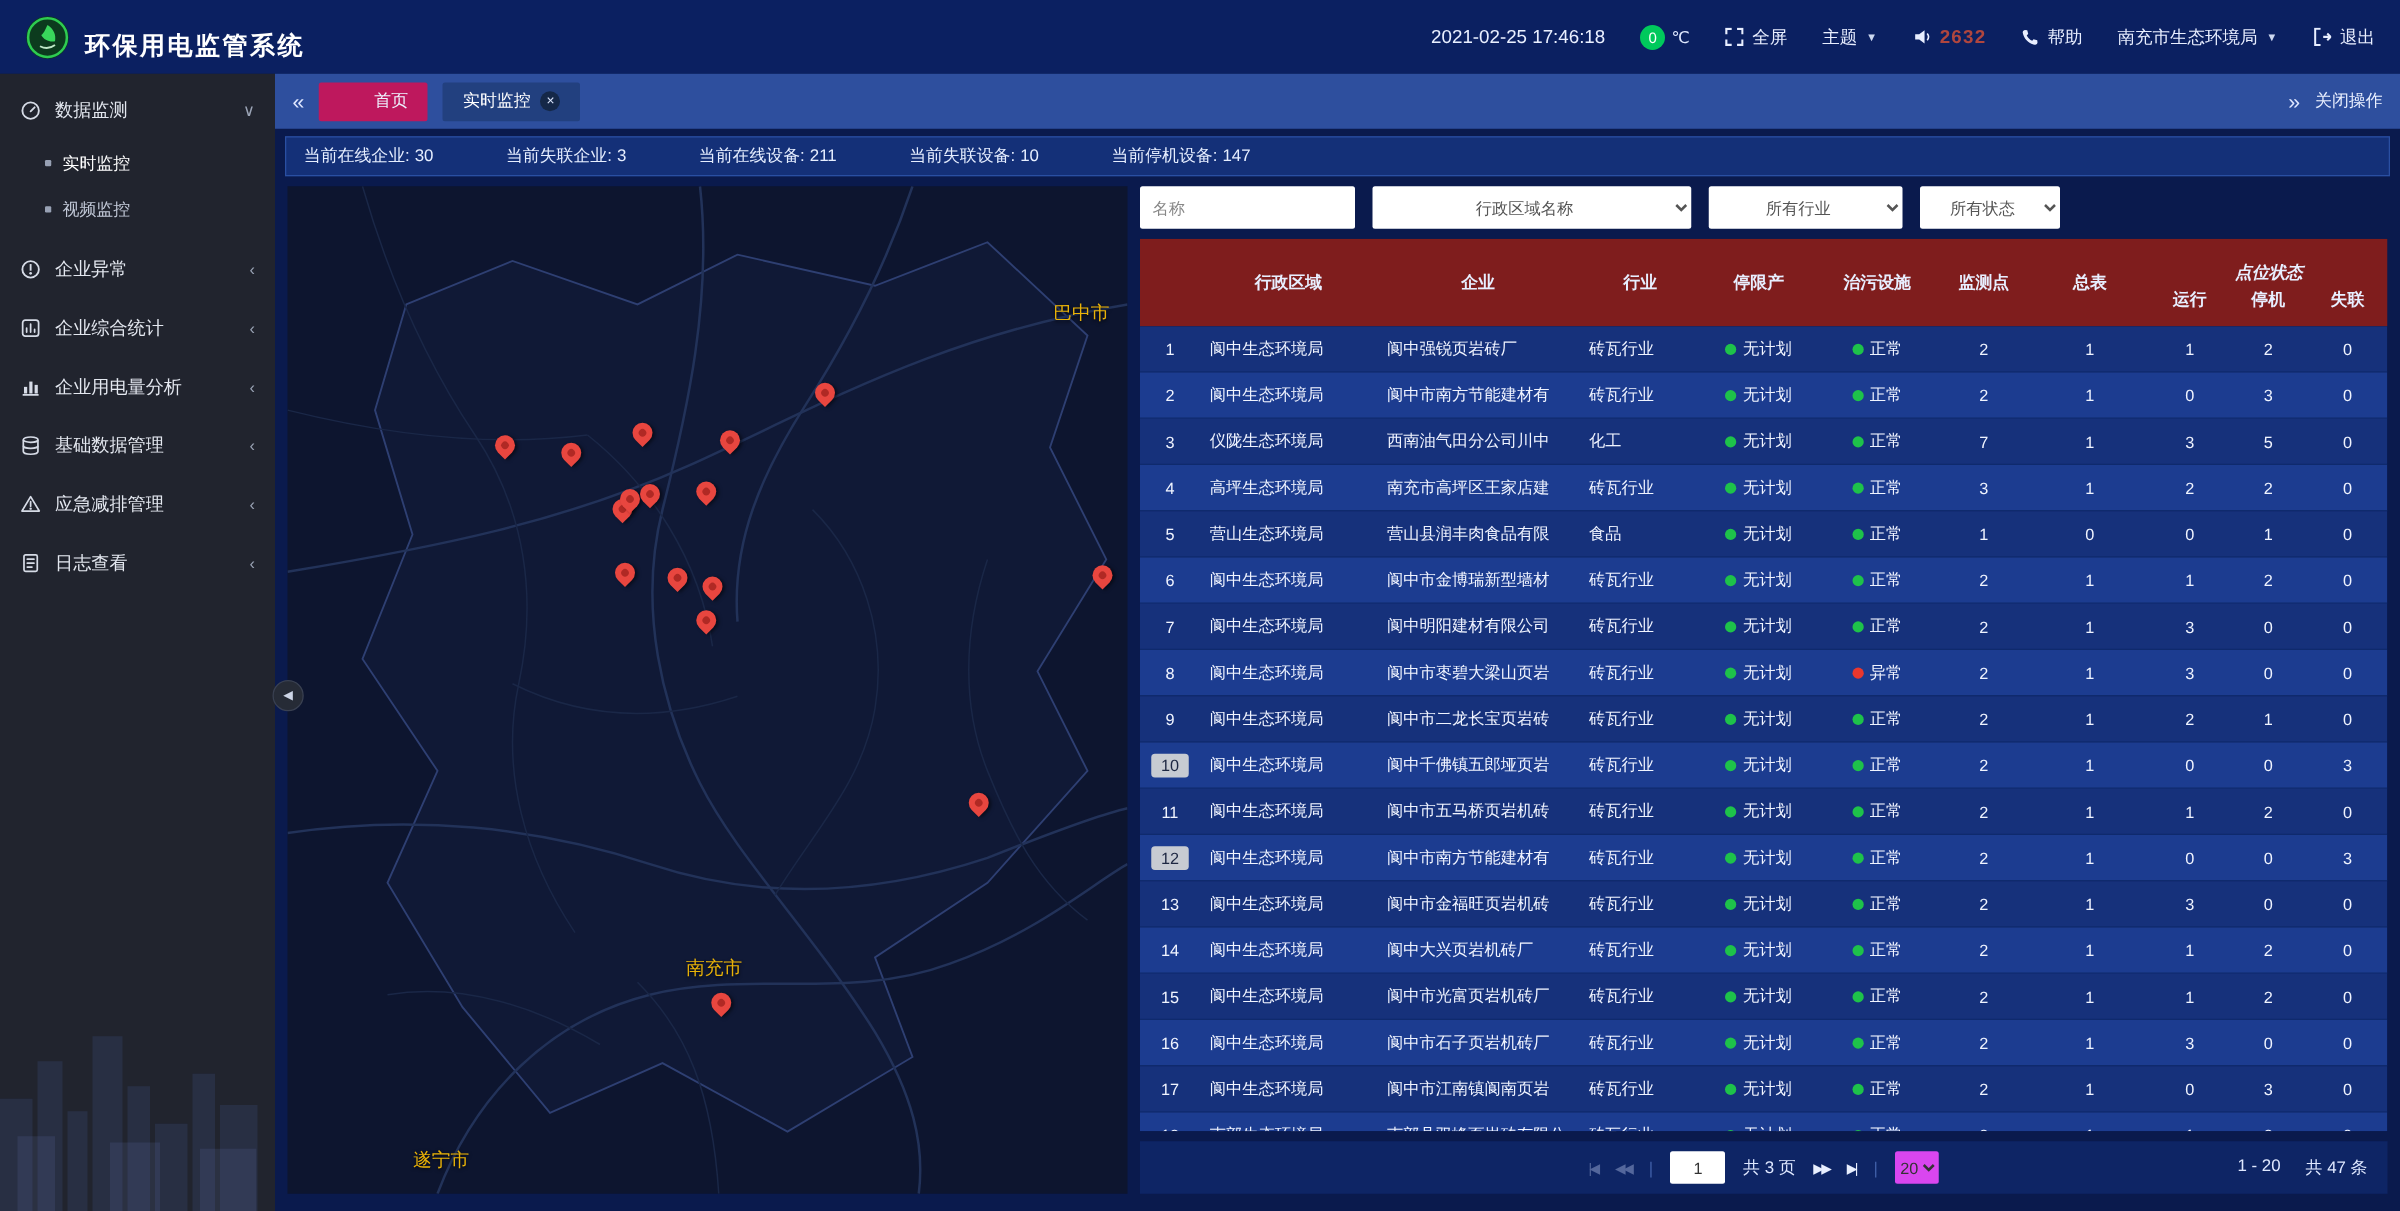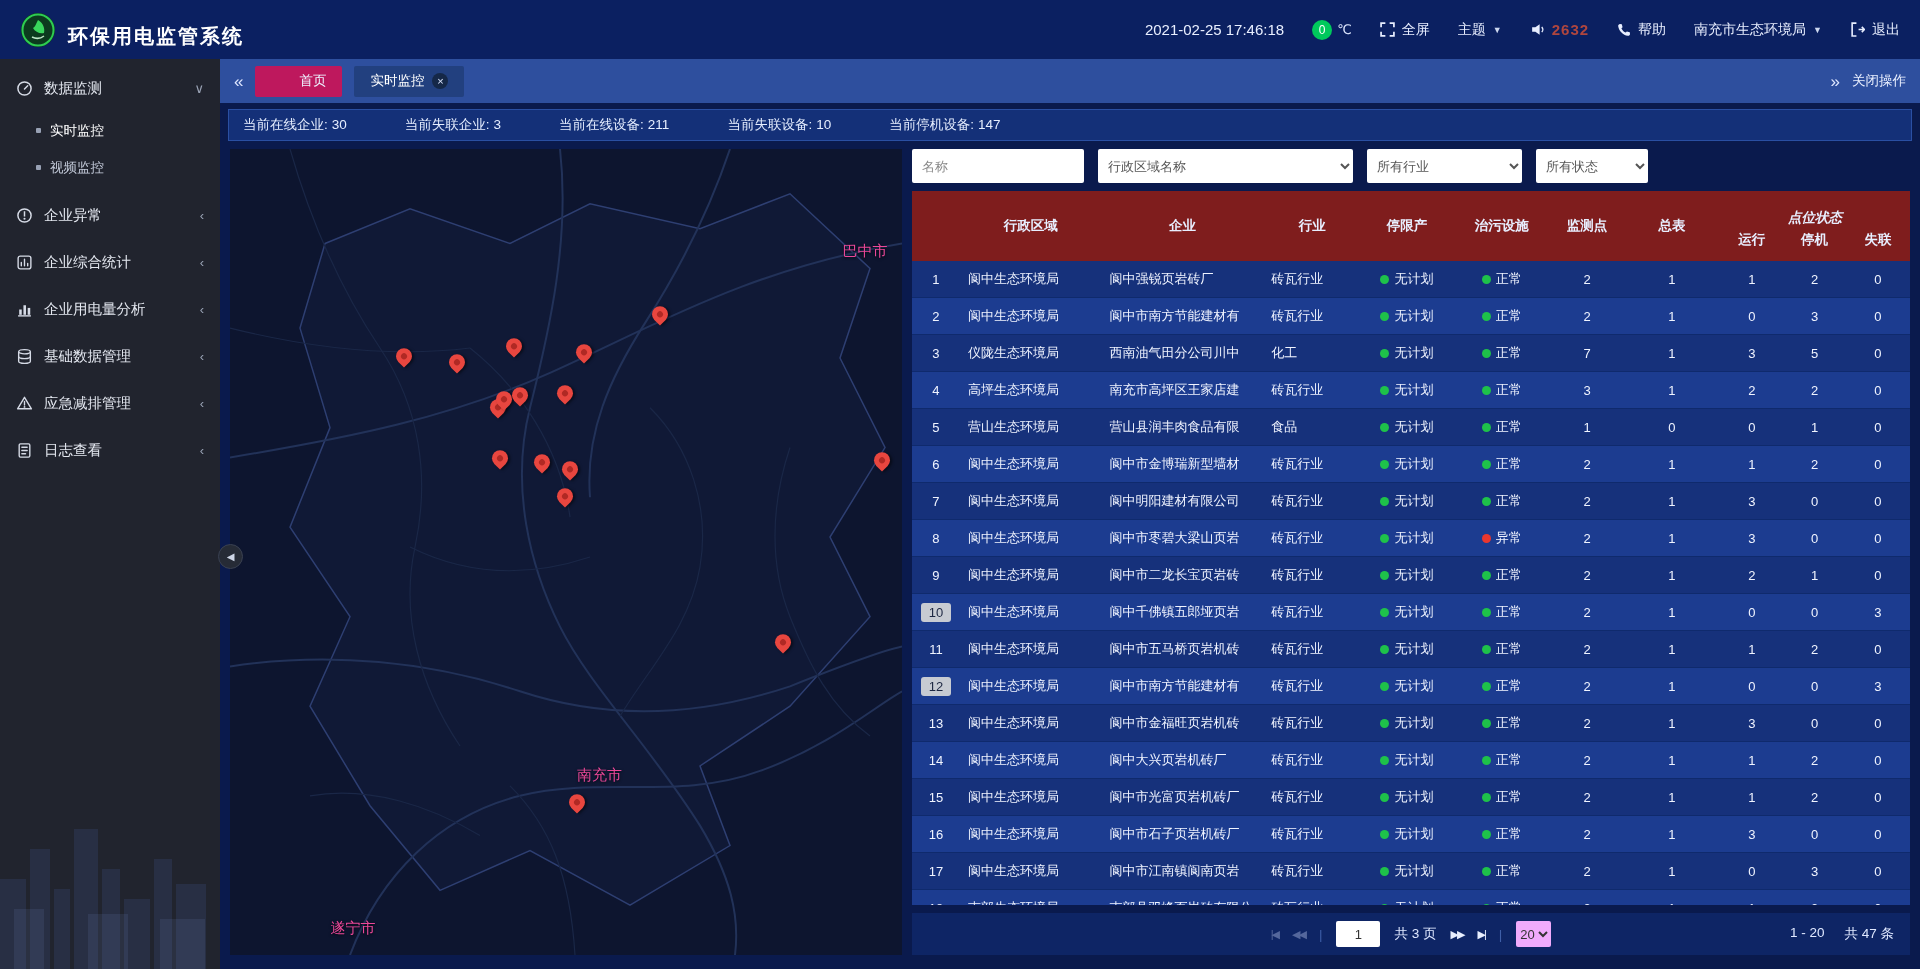--- a/index.html
+++ b/index.html
@@ -47,32 +47,32 @@
 
   .statsbar { height:32px; flex:0 0 32px; margin:6px 8px 0; background:#143078; border:1px solid #2a4fa2; display:flex; align-items:center; padding:0 14px; gap:58px; font-size:13.5px; color:#e6eeff; }
   .stat { white-space:nowrap; }
   .s-value { margin-left:4px; }
 
   .content { flex:1; display:flex; padding:8px 10px 14px; gap:10px; min-height:0; }
 
   
   .map { width:672px; flex:0 0 672px; background:#0d152f; position:relative; }
   .map-roads { position:absolute; inset:0; width:100%; height:100%; }
-  .city-label { position:absolute; transform:translate(-50%,-50%); font-size:15px; color:#ec4899; text-shadow:0 1px 3px rgba(0,0,0,.8); white-space:nowrap; }
+  .city-label { position:absolute; transform:translate(-50%,-50%); font-size:15px; color:#eab308; text-shadow:0 1px 3px rgba(0,0,0,.8); white-space:nowrap; }
   .pin { position:absolute; width:16px; height:16px; transform:translate(-50%,-92%); }
   .pin-i { position:relative; width:100%; height:100%; background:#e8463f; border-radius:50% 50% 50% 0; transform:rotate(-45deg); box-shadow:1px 2px 3px rgba(0,0,0,.5); }
   .pin-i::after { content:""; position:absolute; inset:5px; border-radius:50%; background:rgba(130,18,14,.55); }
   .map-collapse { position:absolute; left:-12px; top:49%; width:25px; height:25px; border-radius:50%; background:#262b36; border:1px solid #3a4152; color:#cdd5e6; font-size:10px; display:flex; align-items:center; justify-content:center; cursor:pointer; z-index:5; }
 
   
   .right-panel { flex:1; display:flex; flex-direction:column; min-width:0; }
   .filters { height:34px; flex:0 0 34px; display:flex; gap:14px; margin-bottom:8px; }
   .f-input { width:172px; height:34px; border:none; border-radius:2px; padding:0 10px; font-size:13px; color:#333; background:#fff; outline:none; }
   .f-input::placeholder { color:#888; }
-  .f-select { height:34px; border:none; border-radius:2px; font-size:13px; color:#555; background:#fff; padding:0 6px; outline:none; }
+  .f-select { height:34px; border:none; border-radius:2px; font-size:13px; color:#555; background:#fff; padding:0 6px; outline:none;text-align:center; }
   .w-region { width:255px; }
   .w-industry { width:155px; }
   .w-status { width:112px; }
 
   .table-wrap { flex:1; min-height:0; display:flex; flex-direction:column; overflow:hidden;
     --cols: 4.8% 14.2% 16.2% 9.8% 9.2% 9.8% 7.3% 9.7% 6.3% 6.3% 6.4%; }
   .thead { flex:0 0 70px; background:#7f1d1d; display:grid; grid-template-columns:var(--cols); grid-template-rows:38px 32px; align-items:center; }
   .th { text-align:center; font-size:13.5px; color:#e8efff; font-weight:bold; }
   .th.span2 { grid-row:1/3; }
   .c1{grid-column:1} .c2{grid-column:2} .c3{grid-column:3} .c4{grid-column:4} .c5{grid-column:5}
@@ -91,21 +91,21 @@
   .dot.g { background:#1ec24a; }
   .dot.r { background:#ea372e; }
   .idx-hl { background:#c7cbd2; color:#1d2742; border-radius:3px; padding:2px 8px; }
 
   .pagination { height:42px; flex:0 0 42px; margin-top:8px; background:#0e2565; display:flex; align-items:center; position:relative; font-size:13.5px; color:#dfe8ff; }
   .pg-center { margin:0 auto; display:flex; align-items:center; gap:14px; }
   .pg-ico { font-size:11px; letter-spacing:-2px; cursor:pointer; color:#e8efff; }
   .pg-ico.disabled { color:#54679c; cursor:default; }
   .pg-sep { color:#3f5fa8; }
   .pg-input { width:44px; height:26px; border:none; border-radius:2px; text-align:center; font-size:13px; color:#333; background:#fff; outline:none; }
-  .pg-size { height:26px; border:none; border-radius:2px; font-size:13px; color:#333; background:#f0abfc; outline:none; }
+  .pg-size { height:26px; border:none; border-radius:2px; font-size:13px; color:#333; background:#d946ef; outline:none; }
   .pg-right { position:absolute; right:16px; display:flex; gap:20px; }
 </style>
 </head>
 <body>
 
 <div class="app">
 
   <header class="header">
     <span class="logo">
       <svg viewBox="0 0 36 36" width="36" height="36">
@@ -381,21 +381,21 @@
             <div class="pin" style="left: 97%; top: 39.5%;">
               <div class="pin-i"></div>
             </div>
             <div class="pin" style="left: 82.3%; top: 62%;">
               <div class="pin-i"></div>
             </div>
             <div class="pin" style="left: 51.7%; top: 81.9%;">
               <div class="pin-i"></div>
             </div>
             <div class="city-label" style="left: 94.5%; top: 12.7%;">巴中市</div>
-            <div class="city-label" style="left: 50.8%; top: 77.7%; margin-left: 28px;">南充市</div>
+            <div class="city-label" style="left: 50.8%; top: 77.7%;">南充市</div>
             <div class="city-label" style="left: 18.3%; top: 96.7%;">遂宁市</div>
           </div>
 
         <div class="right-panel">
 
           <div class="filters">
             <input class="f-input" placeholder="名称" style="">
             <select class="f-select w-region"><option>行政区域名称</option></select>
             <select class="f-select w-industry"><option>所有行业</option></select>
             <select class="f-select w-status"><option>所有状态</option></select>

